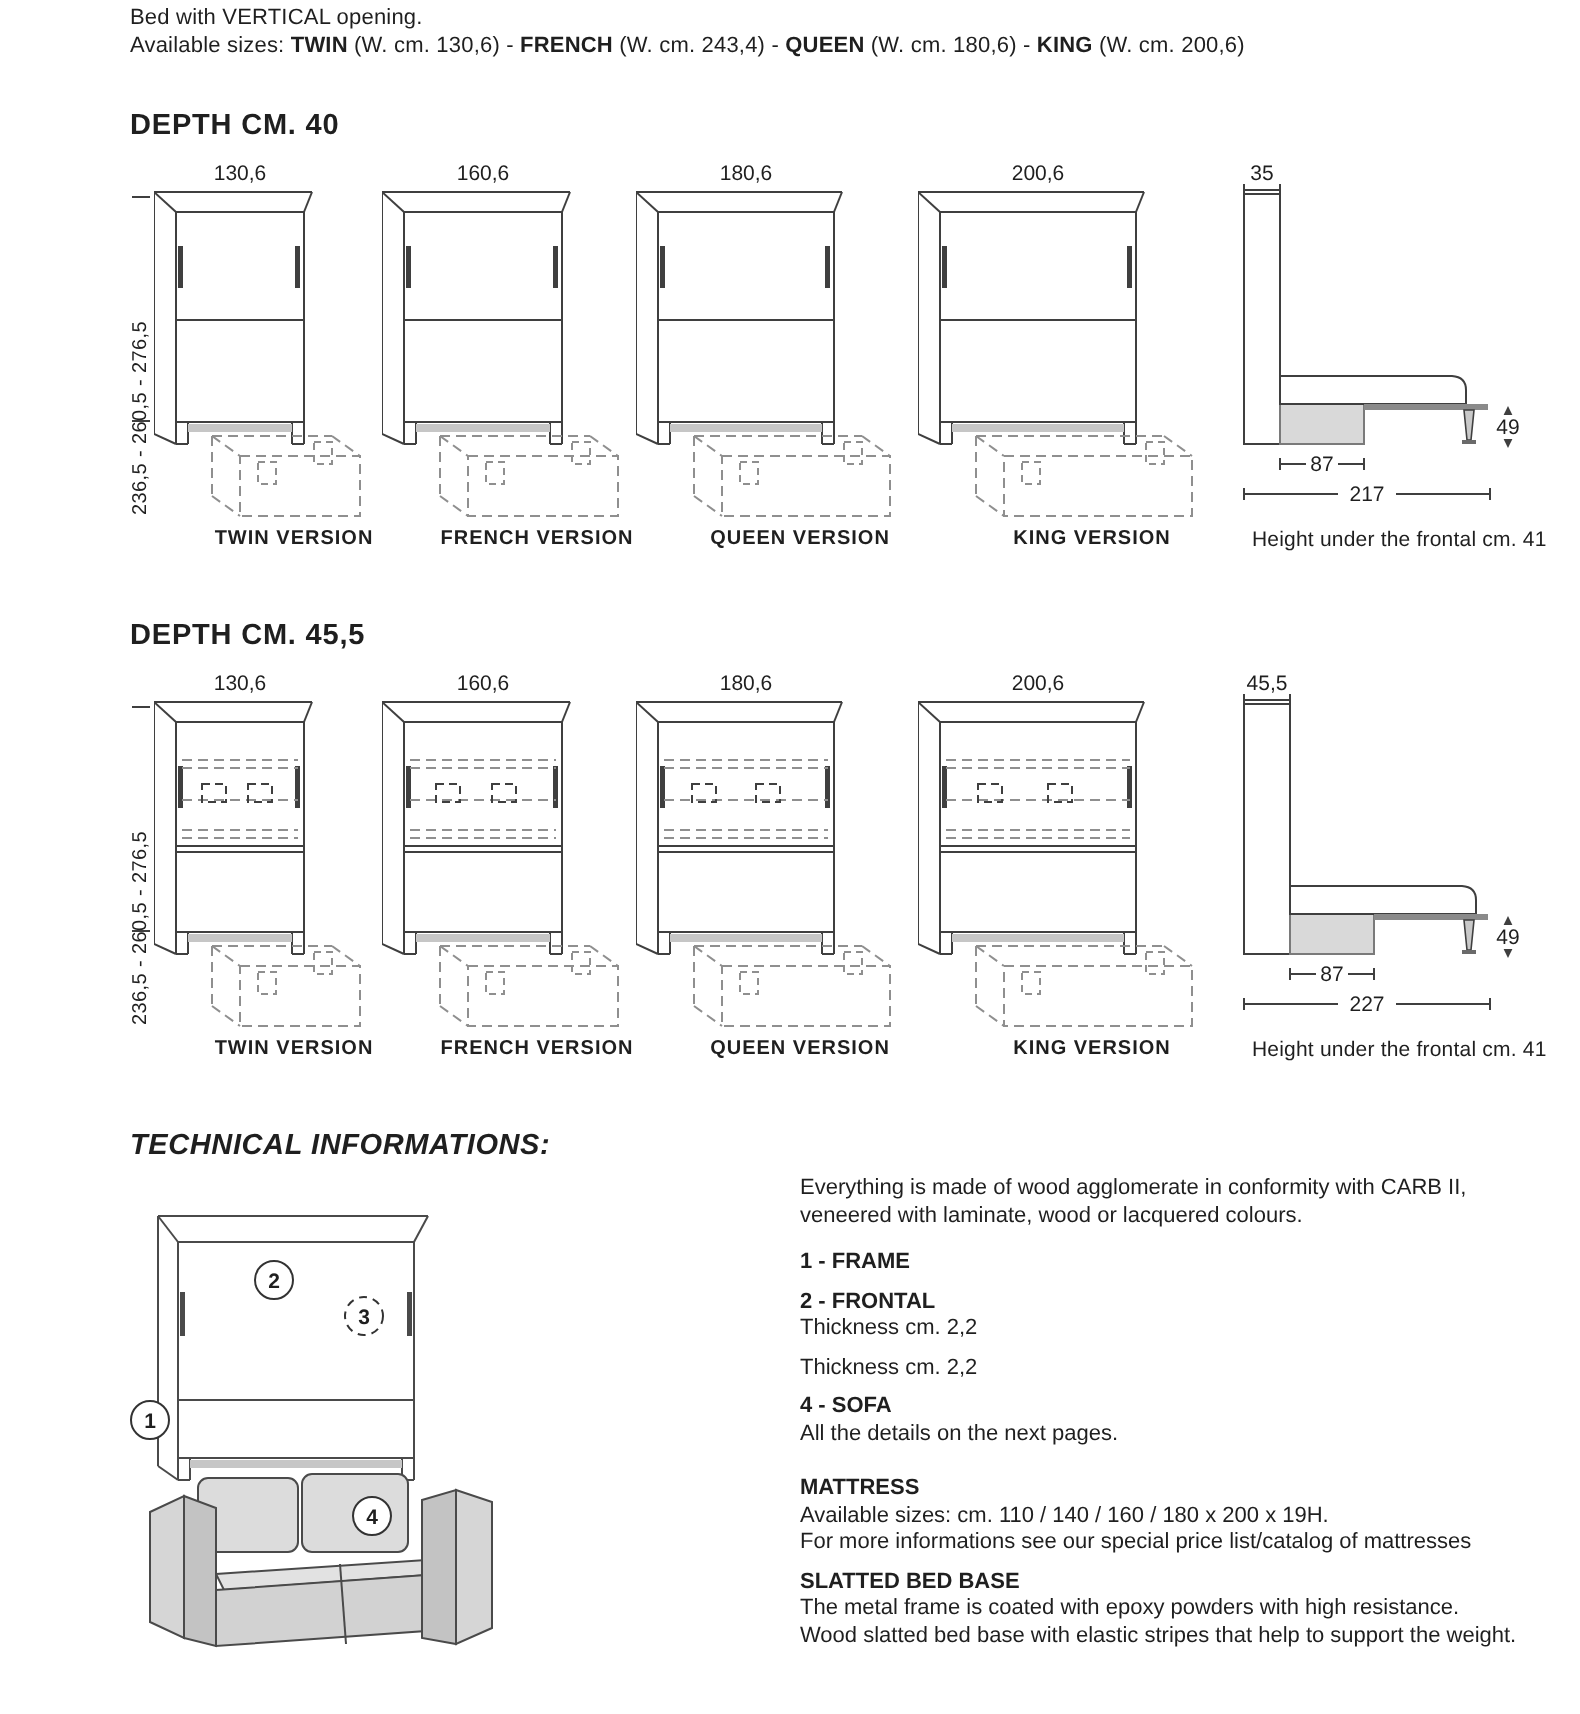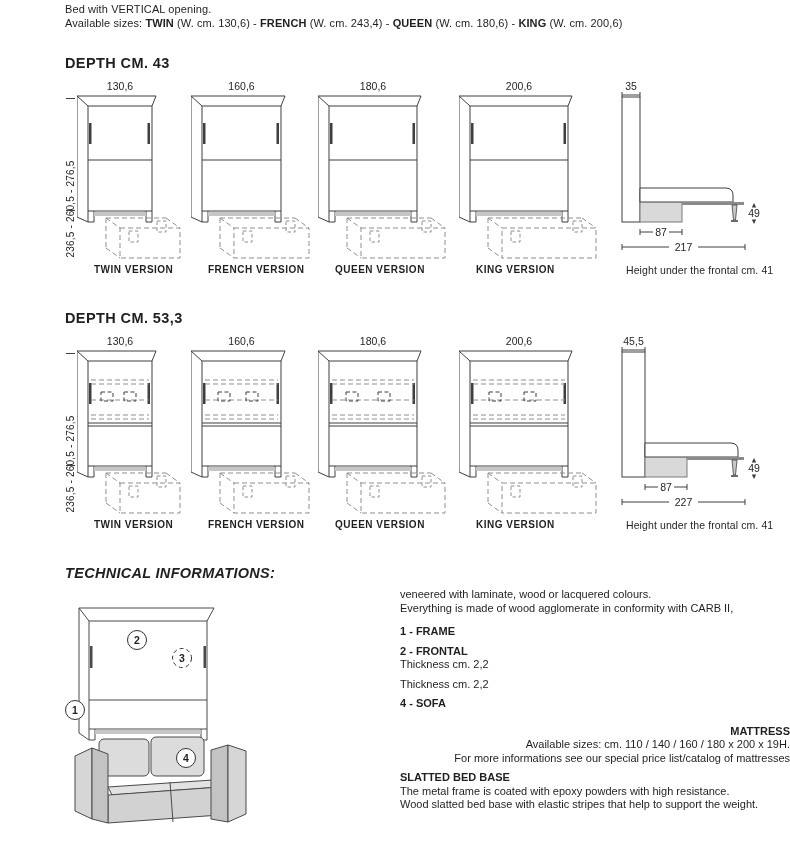--- a/index.html
+++ b/index.html
@@ -6,48 +6,48 @@
   body{width:790px;height:857px;position:relative;overflow:hidden;
        font-family:"Liberation Sans",sans-serif;color:#1f1f1f;}
   .t11{font-size:11px;line-height:14px;letter-spacing:.1px;}
   .b{font-weight:bold;margin-top:28px;}
   .intro{position:absolute;left:65px;top:2px;}
   section{position:absolute;left:0;width:790px;}
   section h2{position:absolute;left:65px;top:0;margin:0;font-size:14.5px;
              font-weight:bold;letter-spacing:.4px;white-space:nowrap;}
   .figure{position:absolute;top:25px;}
   .version-label{position:absolute;top:209px;font-size:10px;font-weight:bold;
-                 letter-spacing:.5px;white-space:nowrap;}
+                 letter-spacing:.5px;text-align:center;white-space:nowrap;}
   .vlabel{position:absolute;left:11px;top:148px;width:120px;height:12px;
           font-size:10px;letter-spacing:.2px;text-align:center;
           transform:rotate(-90deg);white-space:nowrap;}
   .vtick{position:absolute;left:66px;width:9px;height:1px;background:#3f3f3f;}
   .sideview{position:absolute;left:615px;top:25px;width:175px;height:175px;}
   .sv-caption{position:absolute;left:615px;top:209px;width:175px;
               font-size:10.5px;letter-spacing:.1px;white-space:nowrap;padding-left:11px;}
   .tech h2{letter-spacing:.3px;font-style:italic;}
   .tech-drawing{position:absolute;left:62px;top:28px;width:280px;height:262px;}
   .tech-col{position:absolute;left:400px;top:23px;width:390px;
             font-size:11px;line-height:13.5px;}
   .tech-intro{margin-bottom:10px;}
   .tech-item{margin-top:6px;}
-  .tech-item.gap{margin-top:14px;text-align:right;}
+  .tech-item.gap{margin-top:14px;}
   .ti-title{font-weight:bold;}
   svg text{font-family:"Liberation Sans",sans-serif;fill:#1f1f1f;}
 </style>
 </head>
 <body>
 
 <div class="intro">
   <div class="t11">Bed with VERTICAL opening.</div>
   <div class="t11" id="introLine2"><span>Available sizes: </span><span class="b">TWIN</span><span> (W. cm. 130,6) - </span><span class="b">FRENCH</span><span> (W. cm. 243,4) - </span><span class="b">QUEEN</span><span> (W. cm. 180,6) - </span><span class="b">KING</span><span> (W. cm. 200,6)</span></div>
 </div>
 
 <section style="top:55px">
-  <h2>DEPTH CM. 43</h2>
+  <h2>DEPTH CM. 40</h2>
   <div class="vlabel">236,5 - 260,5 - 276,5</div>
   <i class="vtick" style="top:43px"></i>
   <i class="vtick" style="top:155px"></i>
   <div></div>
   <div class="sideview"><svg width="175" height="175" viewBox="0 0 175 175">
         <text x="16" y="10" text-anchor="middle" font-size="10.5">35</text>
         <line x1="7" y1="12" x2="7" y2="17" stroke="#3f3f3f" stroke-width="1"></line>
         <line x1="25" y1="12" x2="25" y2="17" stroke="#3f3f3f" stroke-width="1"></line>
         <line x1="7" y1="15" x2="25" y2="15" stroke="#3f3f3f" stroke-width="1"></line>
         <rect x="7" y="17" width="18" height="125" fill="#fff" stroke="#3f3f3f"></rect>
@@ -191,21 +191,21 @@
           <line x1="29" y1="168" x2="43" y2="178" stroke="#8f8f8f" stroke-width="1" stroke-dasharray="5,3"></line>
           <rect x="43" y="148" width="94" height="30" fill="none" stroke="#8f8f8f" stroke-dasharray="5,3"></rect>
           <rect x="52" y="151" width="9" height="11" fill="none" stroke="#8f8f8f" stroke-dasharray="3.5,2.5"></rect>
           <rect x="114" y="141" width="9" height="11" fill="none" stroke="#8f8f8f" stroke-dasharray="3.5,2.5"></rect>
         </g>
       </svg></div>
     <div class="version-label" style="left: 476px; width: 140px;">KING VERSION</div>
   </section>
 
 <section style="top:310px">
-  <h2>DEPTH CM. 53,3</h2>
+  <h2>DEPTH CM. 45,5</h2>
   <div class="vlabel">236,5 - 260,5 - 276,5</div>
   <i class="vtick" style="top:43px"></i>
   <i class="vtick" style="top:155px"></i>
   <div></div>
   <div class="sideview"><svg width="175" height="175" viewBox="0 0 175 175">
         <text x="18.5" y="10" text-anchor="middle" font-size="10.5">45,5</text>
         <line x1="7" y1="12" x2="7" y2="17" stroke="#3f3f3f" stroke-width="1"></line>
         <line x1="30" y1="12" x2="30" y2="17" stroke="#3f3f3f" stroke-width="1"></line>
         <line x1="7" y1="15" x2="30" y2="15" stroke="#3f3f3f" stroke-width="1"></line>
         <rect x="7" y="17" width="23" height="125" fill="#fff" stroke="#3f3f3f"></rect>
@@ -422,35 +422,36 @@
         <text x="13" y="120.8" text-anchor="middle" font-size="10.5" font-weight="bold">1</text>
         <circle cx="75" cy="47" r="9.5" fill="#fff" stroke="#333"></circle>
         <text x="75" y="50.8" text-anchor="middle" font-size="10.5" font-weight="bold">2</text>
         <circle cx="120" cy="65" r="9.5" fill="#fff" stroke="#333" stroke-dasharray="4,3"></circle>
         <text x="120" y="68.8" text-anchor="middle" font-size="10.5" font-weight="bold">3</text>
         <circle cx="124" cy="165" r="9.5" fill="#fff" stroke="#333"></circle>
         <text x="124" y="168.8" text-anchor="middle" font-size="10.5" font-weight="bold">4</text>
       </svg></div>
   <div class="tech-col" id="techCol">
       <div class="tech-intro">
+        <div>Everything is made of wood agglomerate in conformity with CARB II,</div>
         <div>veneered with laminate, wood or lacquered colours.</div>
-        <div>Everything is made of wood agglomerate in conformity with CARB II,</div>
       </div>
       <div class="tech-item">
         <div class="ti-title">1 - FRAME</div>
       </div>
       <div class="tech-item">
         <div class="ti-title">2 - FRONTAL</div>
         <div>Thickness cm. 2,2</div>
       </div>
       <div class="tech-item">
         <div>Thickness cm. 2,2</div>
       </div>
       <div class="tech-item">
         <div class="ti-title">4 - SOFA</div>
+        <div>All the details on the next pages.</div>
       </div>
       <div class="tech-item gap">
         <div class="ti-title">MATTRESS</div>
         <div>Available sizes: cm. 110 / 140 / 160 / 180 x 200 x 19H.</div>
         <div>For more informations see our special price list/catalog of mattresses</div>
       </div>
       <div class="tech-item">
         <div class="ti-title">SLATTED BED BASE</div>
         <div>The metal frame is coated with epoxy powders with high resistance.</div>
         <div>Wood slatted bed base with elastic stripes that help to support the weight.</div>

